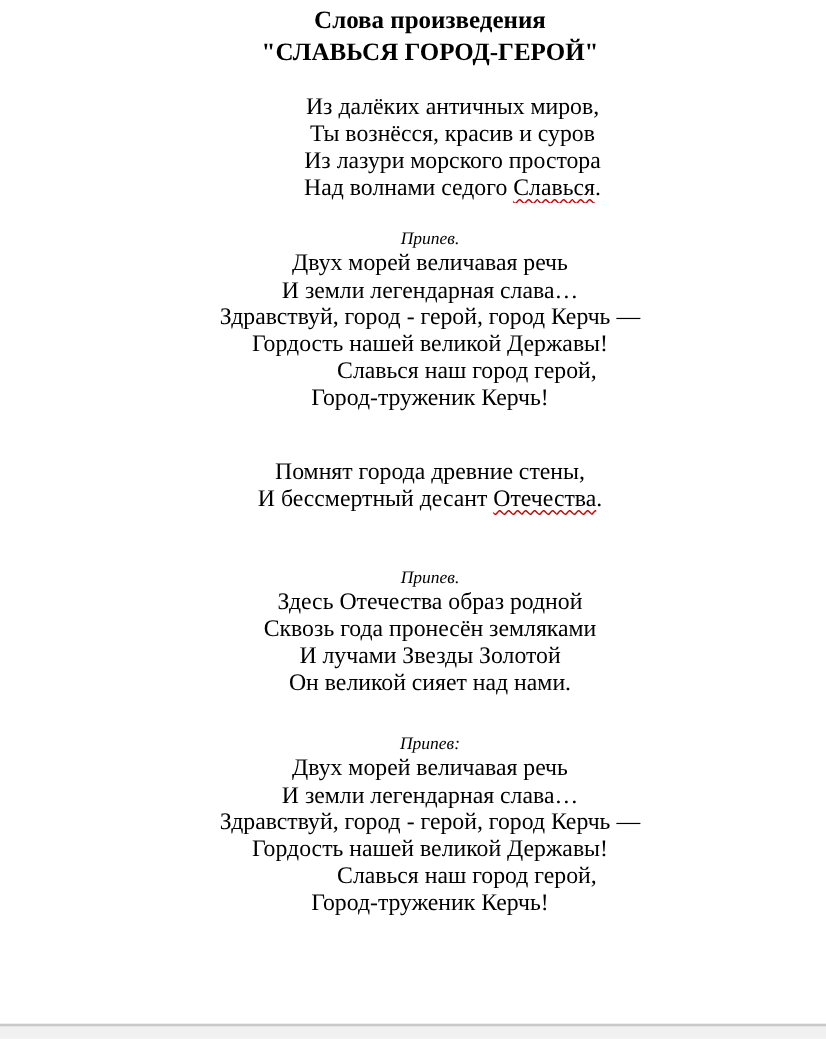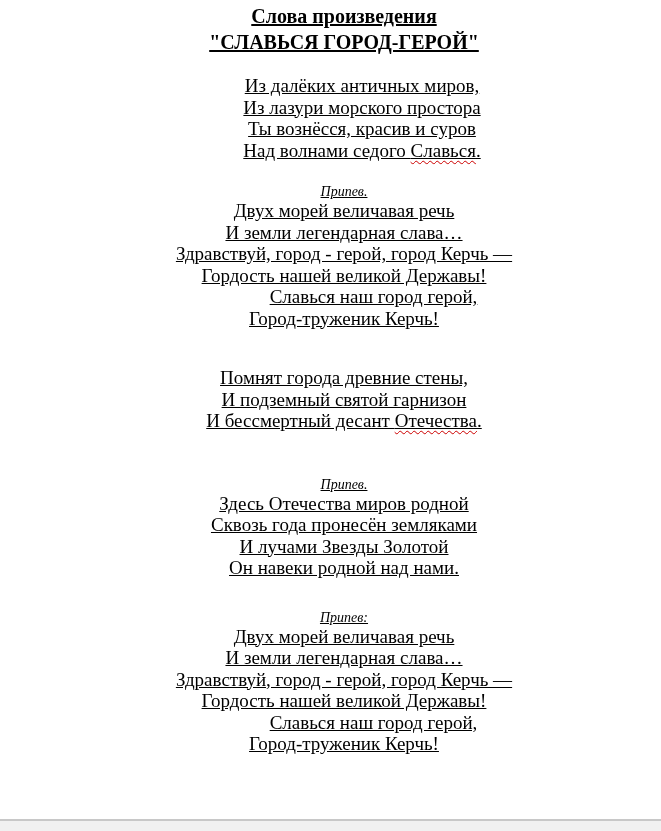--- a/index.html
+++ b/index.html
@@ -13,21 +13,20 @@
     position: relative;
     overflow: hidden;
     font-family: "Liberation Serif", "DejaVu Serif", serif;
     color: #000000;
   }
   .doc {
     position: absolute;
     top: 0; left: 0;
     width: 661px;
     text-align: center;
-    text-decoration: underline;
   }
   .title-block {
     padding-top: 3px;
   }
   .title-line {
     font-weight: bold;
     font-size: 20px;
     line-height: 26px;
     padding-left: 27px;
   }
@@ -73,49 +72,48 @@
 
 <div class="doc">
 
   <div class="title-block">
     <div class="title-line">Слова произведения</div>
     <div class="title-line">"СЛАВЬСЯ ГОРОД-ГЕРОЙ"</div>
   </div>
 
   <div class="stanza verse1">
     <div class="line">Из далёких античных миров,</div>
+    <div class="line">Ты вознёсся, красив и суров</div>
     <div class="line">Из лазури морского простора</div>
-    <div class="line">Ты вознёсся, красив и суров</div>
     <div class="line"><span>Над волнами седого </span><span class="misspelled">Славься</span><span>.</span></div>
   </div>
 
   <div class="chorus-label label1">Припев.</div>
 
   <div class="stanza chorus1">
     <div class="line">Двух морей величавая речь</div>
     <div class="line">И земли легендарная слава…</div>
     <div class="line">Здравствуй, город - герой, город Керчь —</div>
     <div class="line shift">Гордость нашей великой Державы!</div>
     <div class="line shift-sm">Славься наш город герой,</div>
     <div class="line shift">Город-труженик Керчь!</div>
   </div>
 
   <div class="stanza verse2">
     <div class="line shift">Помнят города древние стены,</div>
-    <div class="line shift">И подземный святой гарнизон</div>
     <div class="line shift"><span>И бессмертный десант </span><span class="misspelled">Отечества</span><span>.</span></div>
   </div>
 
   <div class="chorus-label label2">Припев.</div>
 
   <div class="stanza verse3">
-    <div class="line">Здесь Отечества миров родной</div>
+    <div class="line">Здесь Отечества образ родной</div>
     <div class="line">Сквозь года пронесён земляками</div>
     <div class="line">И лучами Звезды Золотой</div>
-    <div class="line">Он навеки родной над нами.</div>
+    <div class="line">Он великой сияет над нами.</div>
   </div>
 
   <div class="chorus-label label3">Припев:</div>
 
   <div class="stanza chorus2">
     <div class="line">Двух морей величавая речь</div>
     <div class="line">И земли легендарная слава…</div>
     <div class="line">Здравствуй, город - герой, город Керчь —</div>
     <div class="line shift">Гордость нашей великой Державы!</div>
     <div class="line shift-sm">Славься наш город герой,</div>

